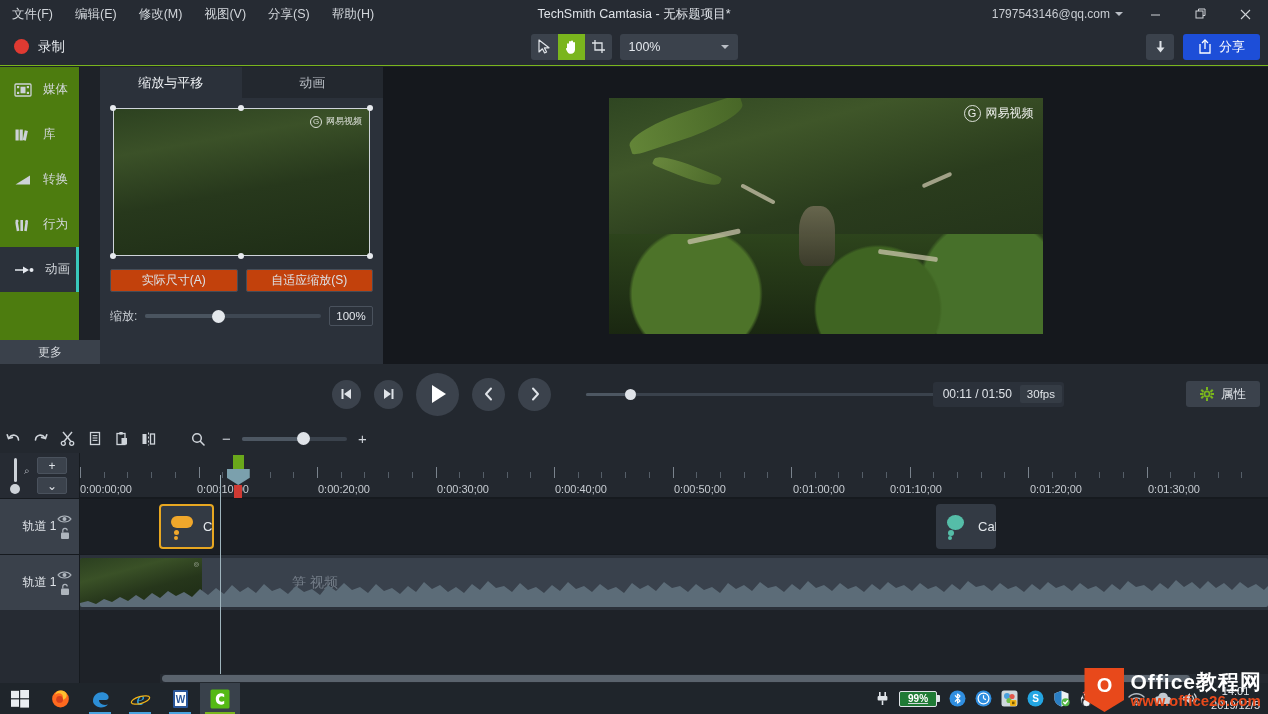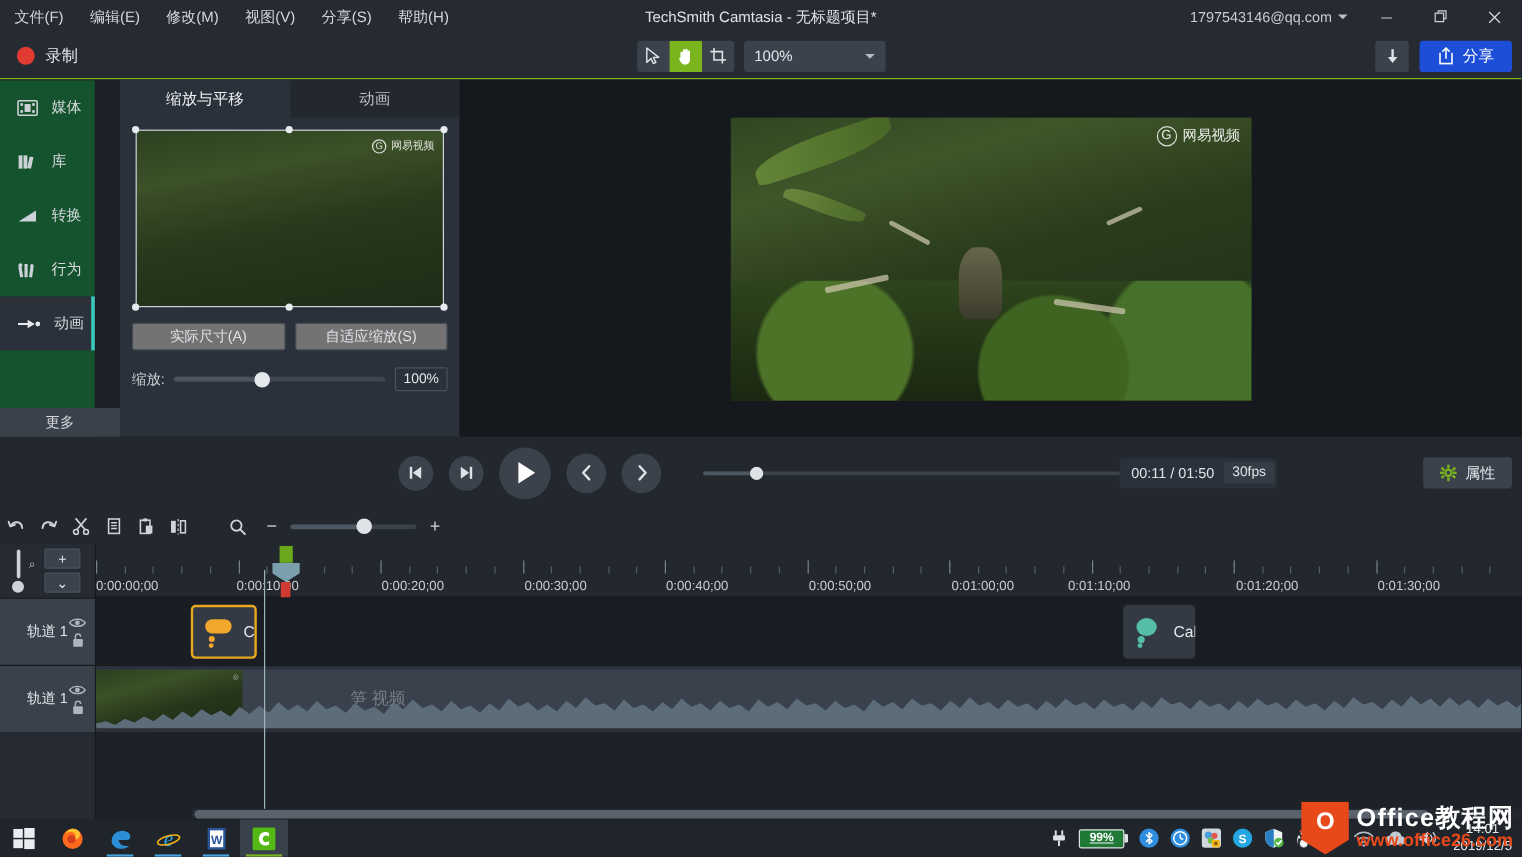--- a/index.html
+++ b/index.html
@@ -58,21 +58,21 @@
   .dlbtn { width:28px; height:26px; background:#3b424c; border-radius:3px; display:flex; align-items:center; justify-content:center; cursor:default; }
   .sharebtn {
     height:26px; background:#1d4ed8; border-radius:3px; color:#fff;
     display:flex; align-items:center; gap:7px; padding:0 15px;
     font-size:13px; cursor:default;
   }
 
   
   .sidebar {
     position:absolute; left:0; top:67px; width:80px; height:297px;
-    background:#14532d; border-right:1px solid #1a1e24;
+    background:#4d7c0f; border-right:1px solid #1a1e24;
   }
   .side-item {
     height:45px; display:flex; align-items:center; gap:11px;
     padding-left:14px; cursor:default; position:relative;
   }
   .side-item.active { background:#2b313a; }
   .side-item.active:after {
     content:""; position:absolute; right:0; top:0; bottom:0; width:3px; background:#39c8bb;
   }
   .side-label { font-size:12.5px; color:#d4d8dd; }
@@ -101,21 +101,21 @@
   }
   .handle { position:absolute; width:6px;height:6px;background:#e7eaee;border-radius:50%; }
   .wm {
     position:absolute; right:7px; top:6px; display:flex; align-items:center; gap:4px;
     font-size:9px; color:rgba(255,255,255,.82);
   }
   .wm-logo { width:12px;height:12px;border:1.2px solid rgba(255,255,255,.82); border-radius:50%;
              display:flex;align-items:center;justify-content:center; font-size:8px; }
   .pbtns { display:flex; gap:8px; margin:13px 10px 0; }
   .pbtn {
-    flex:1; height:23px; background:#737373; border:1px solid #454d58; border-radius:2px;
+    flex:1; height:23px; background:#c2410c; border:1px solid #454d58; border-radius:2px;
     display:flex; align-items:center; justify-content:center;
     font-size:12px; color:#dde1e6; cursor:default;
   }
   .zoomrow { display:flex; align-items:center; gap:8px; margin:14px 10px 0; }
   .zoomrow .lbl { font-size:12px; color:#ccd1d7; }
   .slider { flex:1; position:relative; height:14px; display:flex; align-items:center; }
   .slider .trk { width:100%; height:4px; background:#3e4752; border-radius:2px; }
   .slider .fil { position:absolute; left:0; height:4px; background:#4a545f; border-radius:2px; }
   .slider .knb { position:absolute; width:13px;height:13px;border-radius:50%;background:#e4e8ec; }
   .zoomval {

